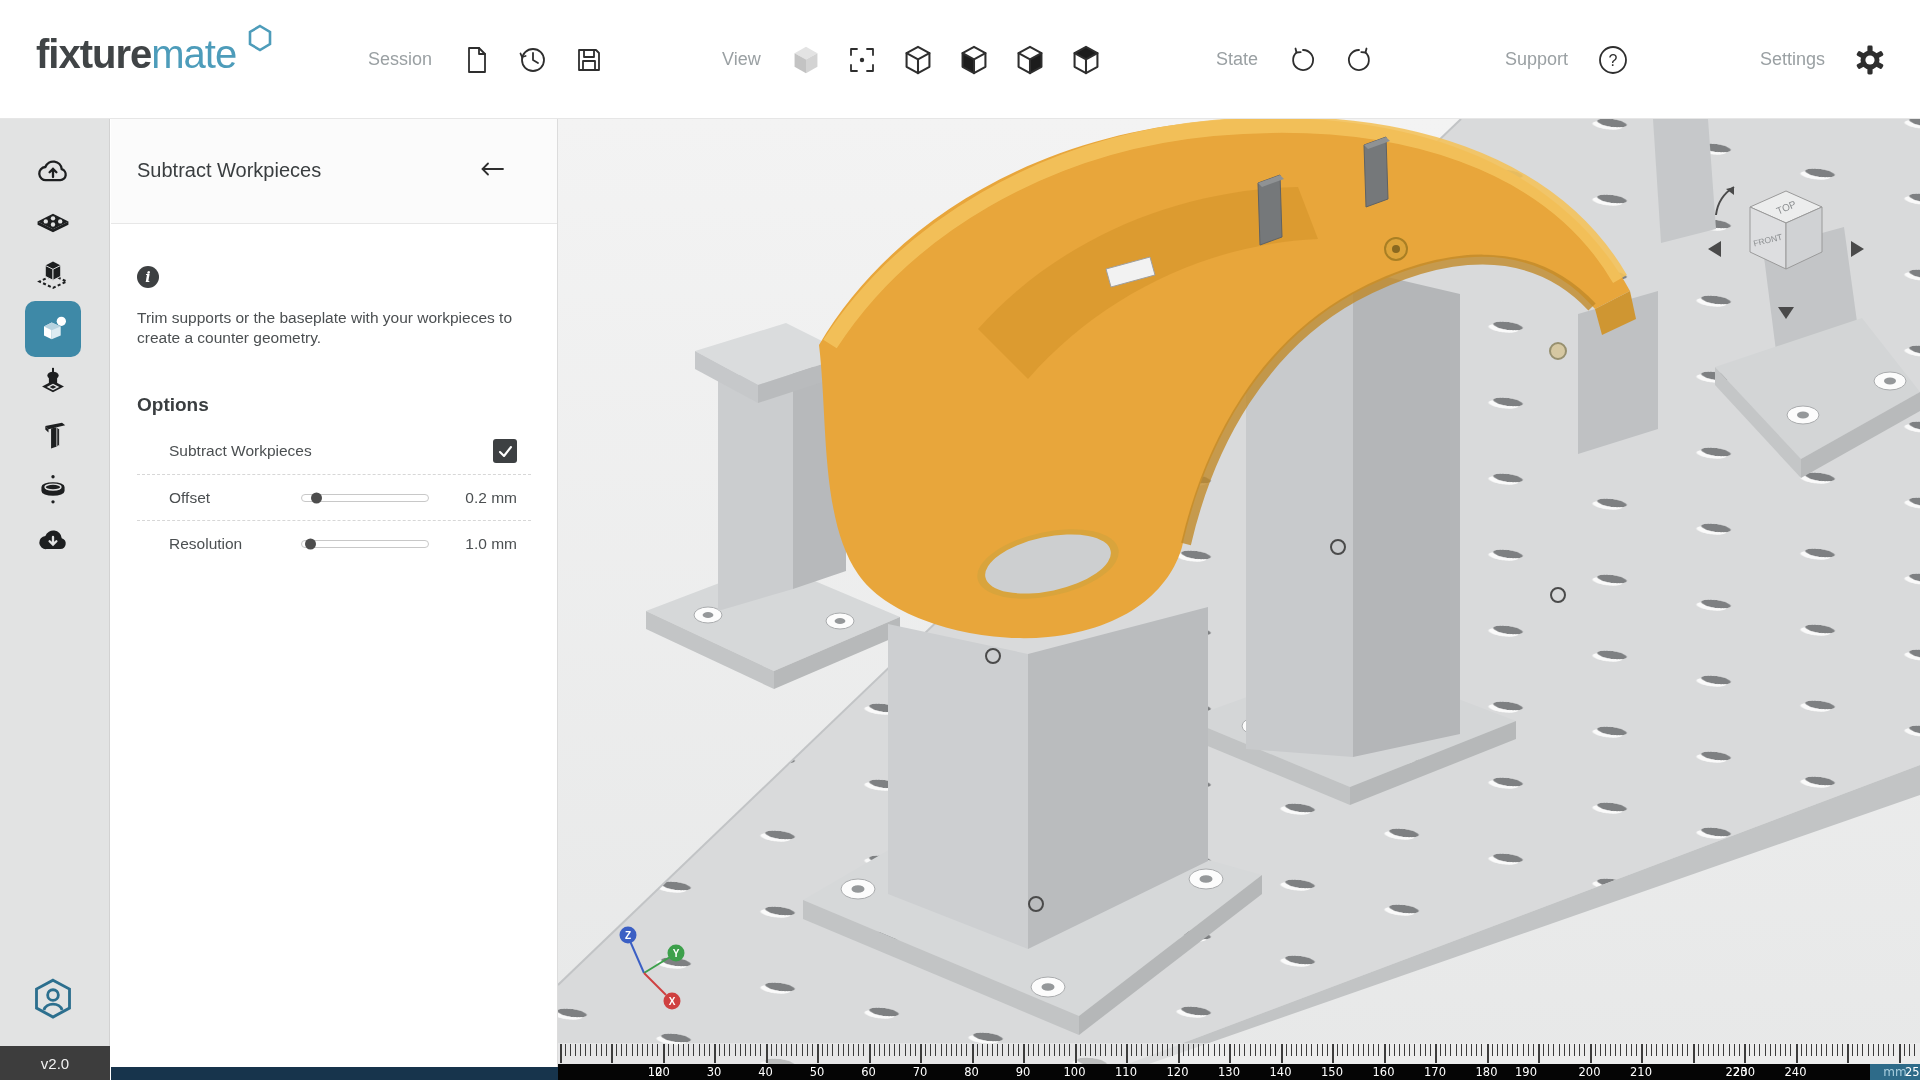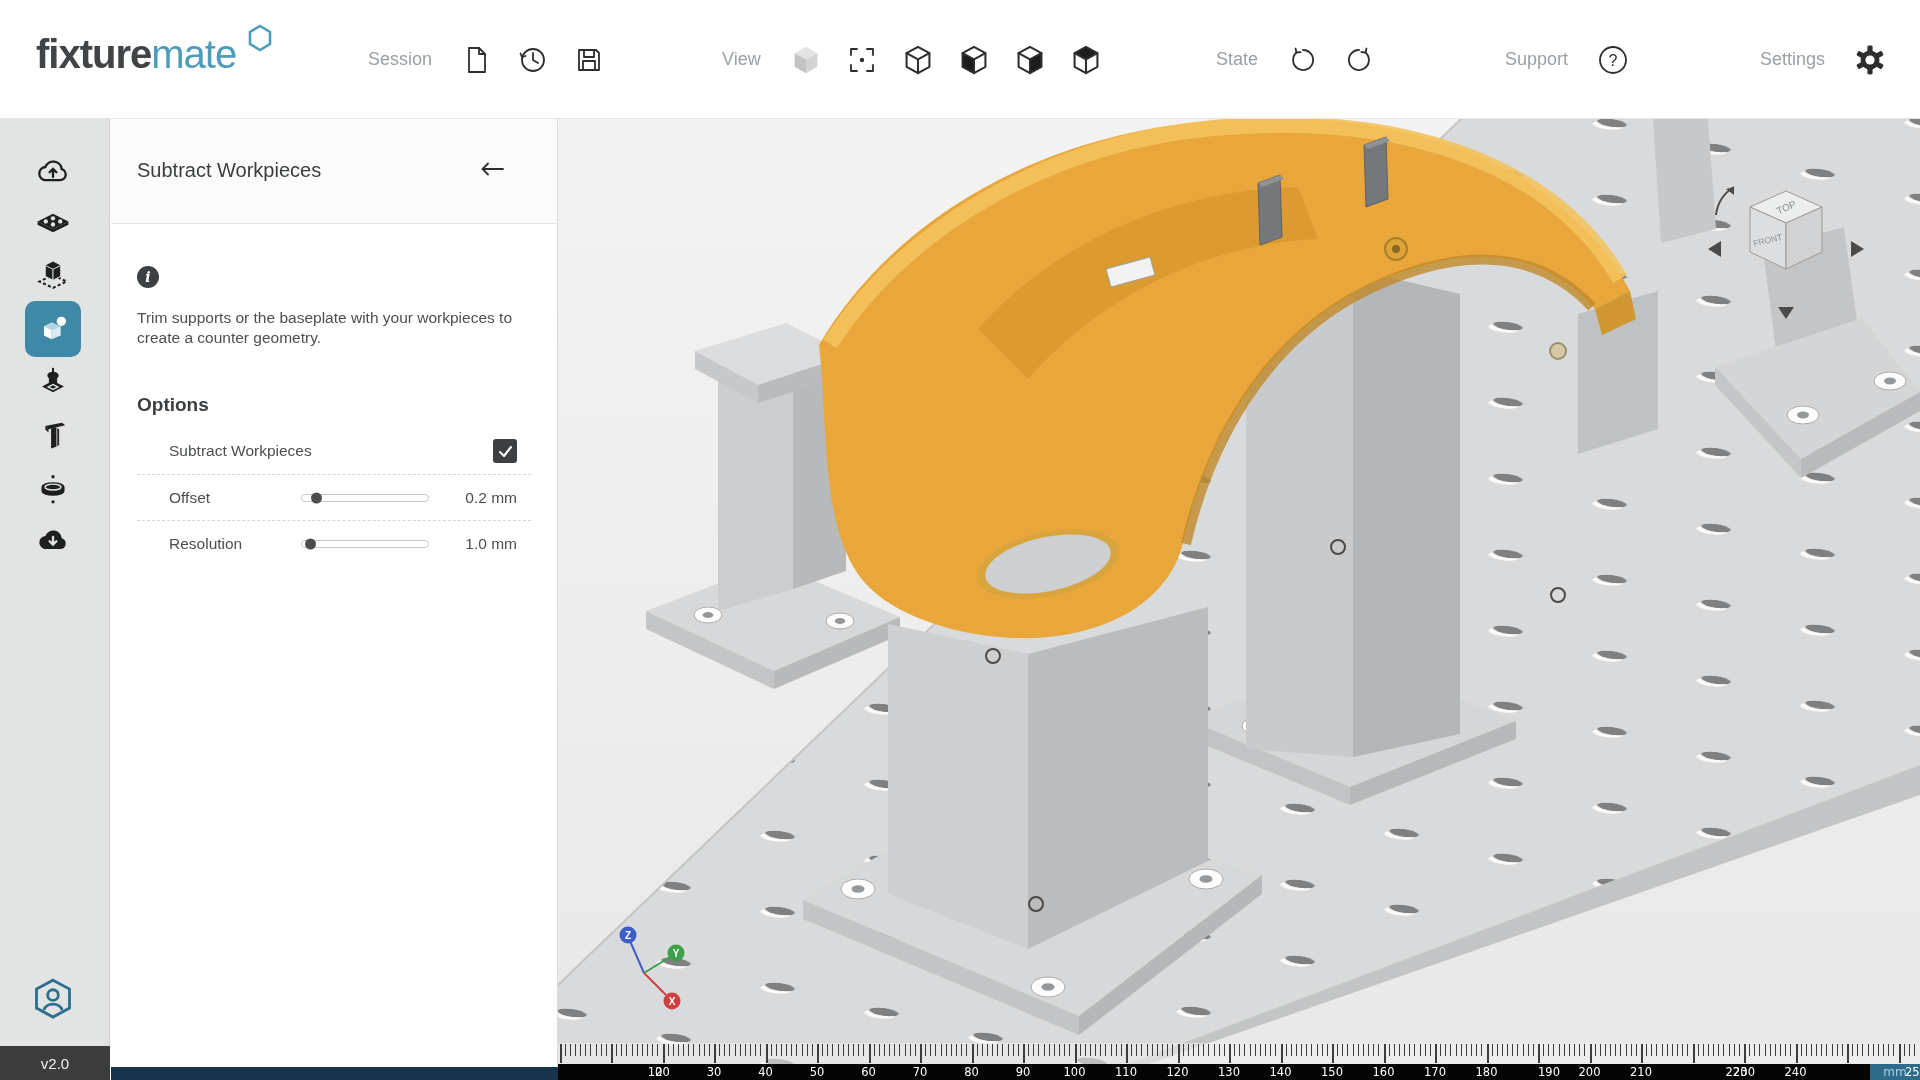--- a/index.html
+++ b/index.html
@@ -729,21 +729,21 @@
           <span class="rnum" style="left: 465px;">90</span>
           <span class="rnum" style="left: 516.5px;">100</span>
           <span class="rnum" style="left: 568px;">110</span>
           <span class="rnum" style="left: 619.5px;">120</span>
           <span class="rnum" style="left: 671px;">130</span>
           <span class="rnum" style="left: 722.5px;">140</span>
           <span class="rnum" style="left: 774px;">150</span>
           <span class="rnum" style="left: 825.5px;">160</span>
           <span class="rnum" style="left: 877px;">170</span>
           <span class="rnum" style="left: 928.5px;">180</span>
-          <span class="rnum" style="left: 991px;">190</span>
+          <span class="rnum" style="left: 968px;">190</span>
           <span class="rnum" style="left: 1031.5px;">200</span>
           <span class="rnum" style="left: 1083px;">210</span>
           <span class="rnum" style="left: 1134.5px; margin-left: 44px;">220</span>
           <span class="rnum" style="left: 1186px;">230</span>
           <span class="rnum" style="left: 1237.5px;">240</span>
           <span class="rnum" style="left: 1358px; text-align: right;">250</span>
         </div>
     </div>
   </main>
 </div>

